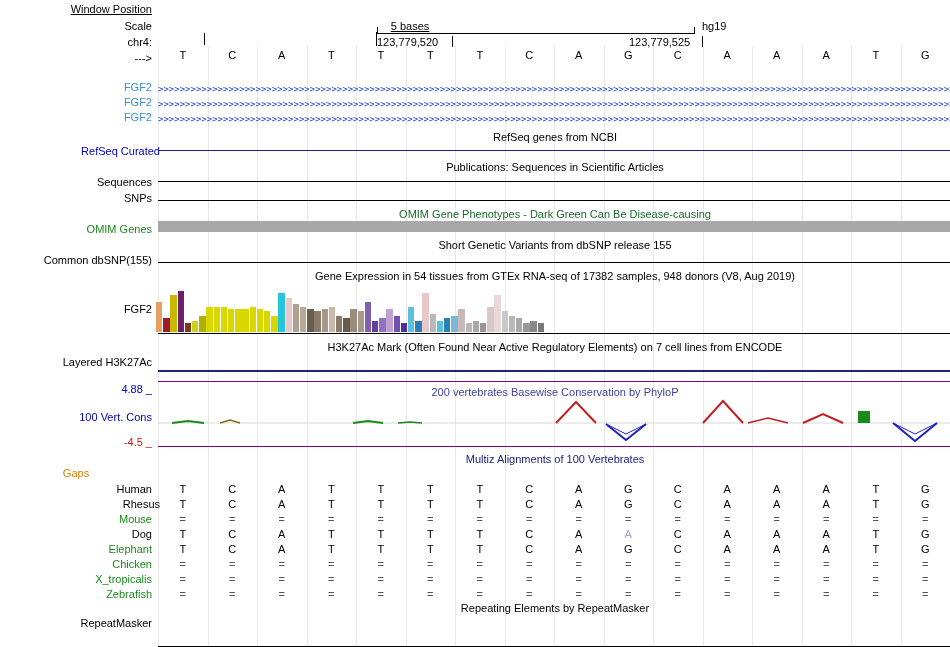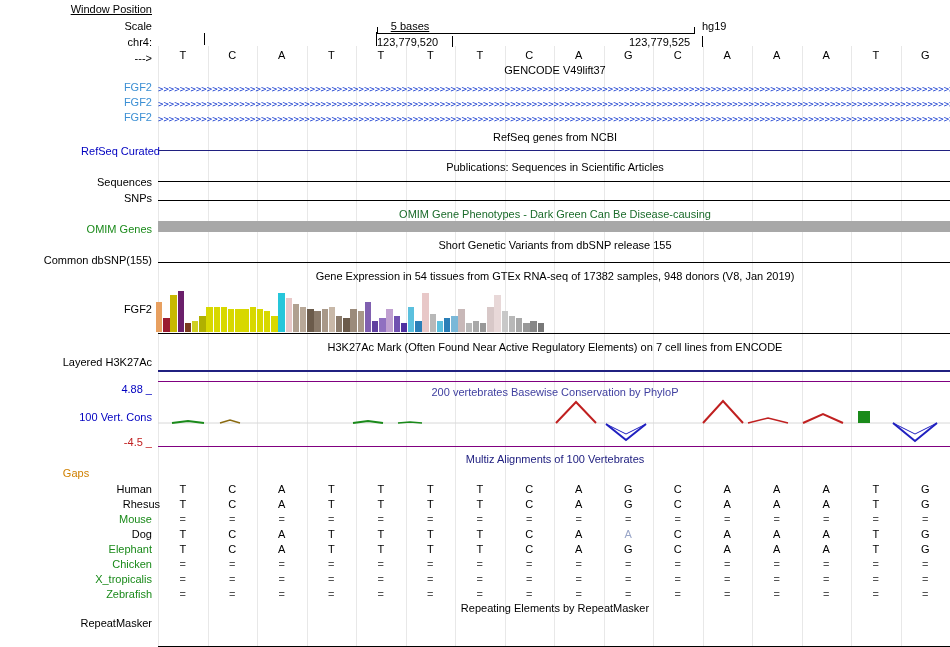--- a/index.html
+++ b/index.html
@@ -82,21 +82,20 @@
       <div class="seqchar" style="left: 566.75px; top: 49px; width: 24px;">A</div>
       <div class="seqchar" style="left: 616.25px; top: 49px; width: 24px;">G</div>
       <div class="seqchar" style="left: 665.75px; top: 49px; width: 24px;">C</div>
       <div class="seqchar" style="left: 715.25px; top: 49px; width: 24px;">A</div>
       <div class="seqchar" style="left: 764.75px; top: 49px; width: 24px;">A</div>
       <div class="seqchar" style="left: 814.25px; top: 49px; width: 24px;">A</div>
       <div class="seqchar" style="left: 863.75px; top: 49px; width: 24px;">T</div>
       <div class="seqchar" style="left: 913.25px; top: 49px; width: 24px;">G</div>
     </div>
 
-  <div class="title-ctr" style="left:160px;top:64px;width:790px;">GENCODE V49lift37</div>
   <div class="abs lbl lbl-cyan" style="left:0;top:81px;width:152px;">FGF2</div>
   <div class="abs lbl lbl-cyan" style="left:0;top:96px;width:152px;">FGF2</div>
   <div class="abs lbl lbl-cyan" style="left:0;top:111px;width:152px;">FGF2</div>
   <div class="dotline" style="left:158px;top:84px;width:792px;">&gt;&gt;&gt;&gt;&gt;&gt;&gt;&gt;&gt;&gt;&gt;&gt;&gt;&gt;&gt;&gt;&gt;&gt;&gt;&gt;&gt;&gt;&gt;&gt;&gt;&gt;&gt;&gt;&gt;&gt;&gt;&gt;&gt;&gt;&gt;&gt;&gt;&gt;&gt;&gt;&gt;&gt;&gt;&gt;&gt;&gt;&gt;&gt;&gt;&gt;&gt;&gt;&gt;&gt;&gt;&gt;&gt;&gt;&gt;&gt;&gt;&gt;&gt;&gt;&gt;&gt;&gt;&gt;&gt;&gt;&gt;&gt;&gt;&gt;&gt;&gt;&gt;&gt;&gt;&gt;&gt;&gt;&gt;&gt;&gt;&gt;&gt;&gt;&gt;&gt;&gt;&gt;&gt;&gt;&gt;&gt;&gt;&gt;&gt;&gt;&gt;&gt;&gt;&gt;&gt;&gt;&gt;&gt;&gt;&gt;&gt;&gt;&gt;&gt;&gt;&gt;&gt;&gt;&gt;&gt;&gt;&gt;&gt;&gt;&gt;&gt;&gt;&gt;&gt;&gt;&gt;&gt;&gt;&gt;&gt;&gt;&gt;&gt;&gt;&gt;&gt;&gt;&gt;&gt;&gt;&gt;&gt;&gt;&gt;&gt;&gt;&gt;&gt;&gt;&gt;&gt;&gt;&gt;&gt;&gt;&gt;&gt;&gt;&gt;&gt;&gt;&gt;&gt;&gt;&gt;&gt;&gt;&gt;&gt;&gt;&gt;&gt;&gt;&gt;&gt;&gt;&gt;&gt;&gt;&gt;&gt;&gt;&gt;&gt;&gt;&gt;&gt;&gt;&gt;&gt;&gt;&gt;&gt;</div>
   <div class="dotline" style="left:158px;top:99px;width:792px;">&gt;&gt;&gt;&gt;&gt;&gt;&gt;&gt;&gt;&gt;&gt;&gt;&gt;&gt;&gt;&gt;&gt;&gt;&gt;&gt;&gt;&gt;&gt;&gt;&gt;&gt;&gt;&gt;&gt;&gt;&gt;&gt;&gt;&gt;&gt;&gt;&gt;&gt;&gt;&gt;&gt;&gt;&gt;&gt;&gt;&gt;&gt;&gt;&gt;&gt;&gt;&gt;&gt;&gt;&gt;&gt;&gt;&gt;&gt;&gt;&gt;&gt;&gt;&gt;&gt;&gt;&gt;&gt;&gt;&gt;&gt;&gt;&gt;&gt;&gt;&gt;&gt;&gt;&gt;&gt;&gt;&gt;&gt;&gt;&gt;&gt;&gt;&gt;&gt;&gt;&gt;&gt;&gt;&gt;&gt;&gt;&gt;&gt;&gt;&gt;&gt;&gt;&gt;&gt;&gt;&gt;&gt;&gt;&gt;&gt;&gt;&gt;&gt;&gt;&gt;&gt;&gt;&gt;&gt;&gt;&gt;&gt;&gt;&gt;&gt;&gt;&gt;&gt;&gt;&gt;&gt;&gt;&gt;&gt;&gt;&gt;&gt;&gt;&gt;&gt;&gt;&gt;&gt;&gt;&gt;&gt;&gt;&gt;&gt;&gt;&gt;&gt;&gt;&gt;&gt;&gt;&gt;&gt;&gt;&gt;&gt;&gt;&gt;&gt;&gt;&gt;&gt;&gt;&gt;&gt;&gt;&gt;&gt;&gt;&gt;&gt;&gt;&gt;&gt;&gt;&gt;&gt;&gt;&gt;&gt;&gt;&gt;&gt;&gt;&gt;&gt;&gt;&gt;&gt;&gt;&gt;&gt;&gt;</div>
   <div class="dotline" style="left:158px;top:114px;width:792px;">&gt;&gt;&gt;&gt;&gt;&gt;&gt;&gt;&gt;&gt;&gt;&gt;&gt;&gt;&gt;&gt;&gt;&gt;&gt;&gt;&gt;&gt;&gt;&gt;&gt;&gt;&gt;&gt;&gt;&gt;&gt;&gt;&gt;&gt;&gt;&gt;&gt;&gt;&gt;&gt;&gt;&gt;&gt;&gt;&gt;&gt;&gt;&gt;&gt;&gt;&gt;&gt;&gt;&gt;&gt;&gt;&gt;&gt;&gt;&gt;&gt;&gt;&gt;&gt;&gt;&gt;&gt;&gt;&gt;&gt;&gt;&gt;&gt;&gt;&gt;&gt;&gt;&gt;&gt;&gt;&gt;&gt;&gt;&gt;&gt;&gt;&gt;&gt;&gt;&gt;&gt;&gt;&gt;&gt;&gt;&gt;&gt;&gt;&gt;&gt;&gt;&gt;&gt;&gt;&gt;&gt;&gt;&gt;&gt;&gt;&gt;&gt;&gt;&gt;&gt;&gt;&gt;&gt;&gt;&gt;&gt;&gt;&gt;&gt;&gt;&gt;&gt;&gt;&gt;&gt;&gt;&gt;&gt;&gt;&gt;&gt;&gt;&gt;&gt;&gt;&gt;&gt;&gt;&gt;&gt;&gt;&gt;&gt;&gt;&gt;&gt;&gt;&gt;&gt;&gt;&gt;&gt;&gt;&gt;&gt;&gt;&gt;&gt;&gt;&gt;&gt;&gt;&gt;&gt;&gt;&gt;&gt;&gt;&gt;&gt;&gt;&gt;&gt;&gt;&gt;&gt;&gt;&gt;&gt;&gt;&gt;&gt;&gt;&gt;&gt;&gt;&gt;&gt;&gt;&gt;&gt;&gt;&gt;</div>
 
   <div class="title-ctr" style="left:160px;top:131px;width:790px;">RefSeq genes from NCBI</div>
   <div class="abs lbl lbl-blue" style="left:0;top:145px;width:152px;margin-left:8px;">RefSeq Curated</div>
   <div class="navy-line" style="left:158px;top:150px;width:792px;"></div>
@@ -109,21 +108,21 @@
   <div class="hline" style="left:158px;top:200px;width:792px;"></div>
 
   <div class="title-ctr" style="left:160px;top:208px;width:790px;color:#1a6b2a;">OMIM Gene Phenotypes - Dark Green Can Be Disease-causing</div>
   <div class="abs lbl lbl-green" style="left:0;top:223px;width:152px;">OMIM Genes</div>
   <div class="greyband" style="left:158px;top:221px;width:792px;height:11px;"></div>
 
   <div class="title-ctr" style="left:160px;top:239px;width:790px;">Short Genetic Variants from dbSNP release 155</div>
   <div class="abs lbl" style="left:0;top:254px;width:152px;">Common dbSNP(155)</div>
   <div class="hline" style="left:158px;top:262px;width:792px;"></div>
 
-  <div class="title-ctr" style="left:160px;top:270px;width:790px;">Gene Expression in 54 tissues from GTEx RNA-seq of 17382 samples, 948 donors (V8, Jan 2019)</div>
+  <div class="title-ctr" style="left:160px;top:270px;width:790px;">Gene Expression in 54 tissues from GTEx RNA-seq of 17382 samples, 948 donors (V8, Aug 2019)</div>
   <div class="abs lbl" style="left:0;top:303px;width:152px;">FGF2</div>
   <div class="bargroup" id="gtexbars" style="left:156px;top:286px;width:390px;height:46px;">
       <div class="bar" style="left: 0px; width: 6.4px; height: 29.9px; background: rgb(232, 160, 96);"></div>
       <div class="bar" style="left: 7.2px; width: 6.4px; height: 13.8px; background: rgb(155, 27, 48);"></div>
       <div class="bar" style="left: 14.4px; width: 6.4px; height: 36.8px; background: rgb(200, 184, 0);"></div>
       <div class="bar" style="left: 21.6px; width: 6.4px; height: 41.4px; background: rgb(107, 31, 107);"></div>
       <div class="bar" style="left: 28.8px; width: 6.4px; height: 9.2px; background: rgb(122, 59, 31);"></div>
       <div class="bar" style="left: 36px; width: 6.4px; height: 11.5px; background: rgb(207, 207, 32);"></div>
       <div class="bar" style="left: 43.2px; width: 6.4px; height: 16.1px; background: rgb(176, 176, 0);"></div>
       <div class="bar" style="left: 50.4px; width: 6.4px; height: 25.3px; background: rgb(216, 216, 0);"></div>

